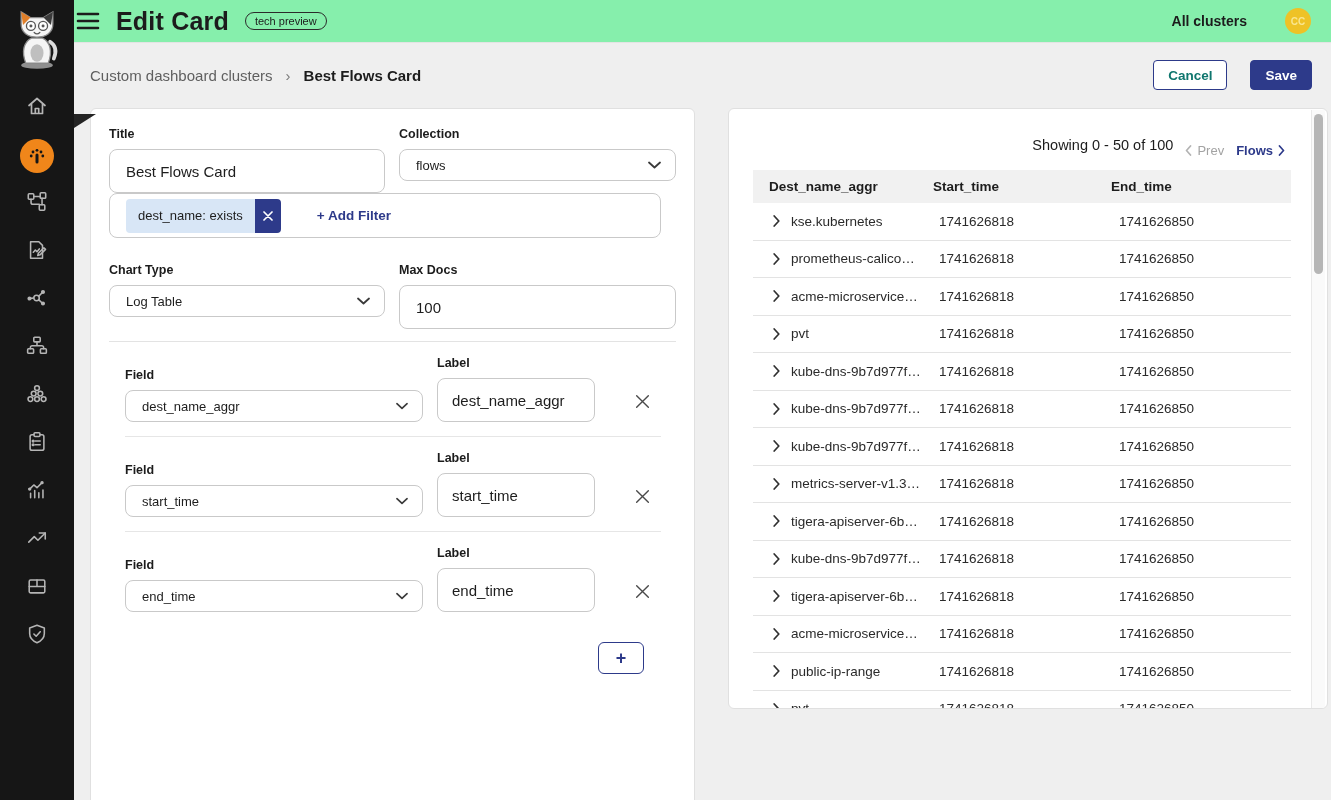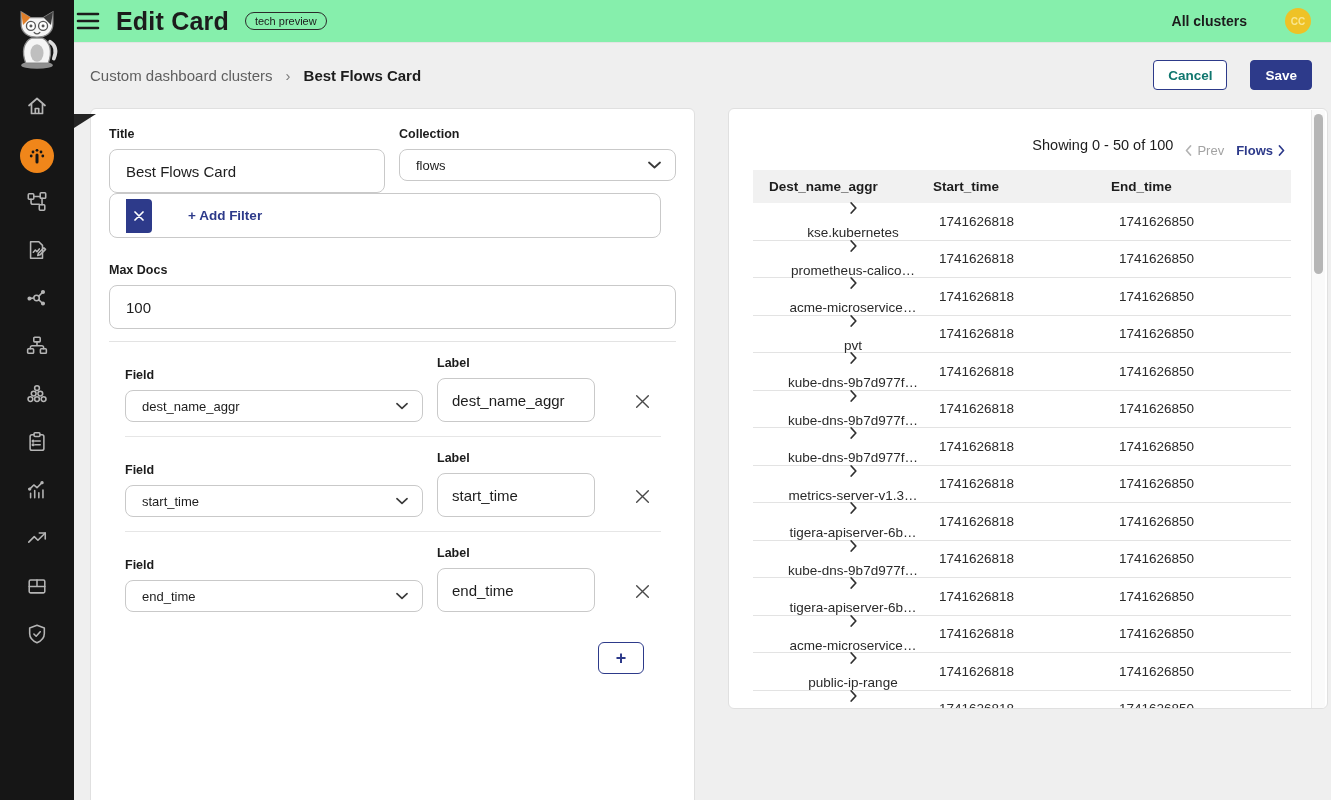--- a/index.html
+++ b/index.html
@@ -68,21 +68,21 @@
   .preview-card { left:728px; top:108px; width:600px; height:601px; padding:22px 42px 0 24px; overflow:hidden; }
   .showing-row { display:flex; align-items:center; justify-content:flex-end; gap:12px; margin-bottom:12px; }
   .showing { font-size:14.5px; color:#1c1c1c; }
   .pg { display:flex; align-items:center; gap:5px; font-size:13px; background:none; border:none; cursor:pointer; font-family:inherit;margin-top:12px; }
   .pg-prev { color:#a3a3a3; }
   .pg-next { color:#2d3a8a; font-weight:700; }
   .ptable { width:538px; }
   .thead { display:flex; background:#f1f1f1; height:33px; align-items:center; font-size:13.5px; font-weight:700; }
   .c1 { width:180px; padding-left:16px; } .c2 { width:178px; } .c3 { flex:1; }
   .trow { display:flex; align-items:center; height:37.5px; border-bottom:1px solid #e3e3e3; font-size:13.5px; color:#2a2a2a; }
-  .trow .c1 { display:flex; align-items:center; padding-left:20px; gap:11px; white-space:nowrap; overflow:hidden;flex-direction:column; }
+  .trow .c1 { display:flex; align-items:center; padding-left:20px; gap:11px; white-space:nowrap; overflow:hidden; }
   .trow .c2 { padding-left:6px; } .trow .c3 { padding-left:8px; }
   .rchev { flex:none; display:flex; cursor:pointer; }
   .vscroll { position:absolute; top:1px; right:2px; width:14px; height:598px; background:#fafafa; border-left:1px solid #e9e9e9; }
   .vthumb { position:absolute; top:4px; left:2px; width:9px; height:160px; background:#b6b6b6; border-radius:5px; cursor:pointer; }
 </style>
 </head>
 <body>
 
 <aside class="sidebar">
   <div class="logo">
@@ -257,30 +257,40 @@
         <span>flows</span>
         <svg width="13" height="8" viewBox="0 0 13 8">
             <path d="M1 1.5 L6.5 6.5 L12 1.5" stroke="#3a3a3a" stroke-width="1.8" fill="none" stroke-linecap="round" stroke-linejoin="round"></path>
           </svg>
       </div>
     </div>
   </div>
 
   <div class="filter-box">
     <span class="chip">
+      <span class="chip-text">dest_name: exists</span>
       <button class="chip-x">
         <svg width="10" height="10" viewBox="0 0 10 10">
             <path d="M1 1 L9 9 M9 1 L1 9" stroke="#fff" stroke-width="1.7" stroke-linecap="round"></path>
           </svg>
       </button>
     </span>
     <button class="add-filter">+ Add Filter</button>
   </div>
 
   <div class="fieldrow row2">
+    <div class="fcol1">
+      <div class="lab">Chart Type</div>
+      <div class="select">
+        <span>Log Table</span>
+        <svg width="13" height="8" viewBox="0 0 13 8">
+            <path d="M1 1.5 L6.5 6.5 L12 1.5" stroke="#3a3a3a" stroke-width="1.8" fill="none" stroke-linecap="round" stroke-linejoin="round"></path>
+          </svg>
+      </div>
+    </div>
     <div class="fcol2">
       <div class="lab">Max Docs</div>
       <input class="tinput" value="100" style="">
     </div>
   </div>
 
   <div class="divider"></div>
 
 
   <div class="colgroup">

